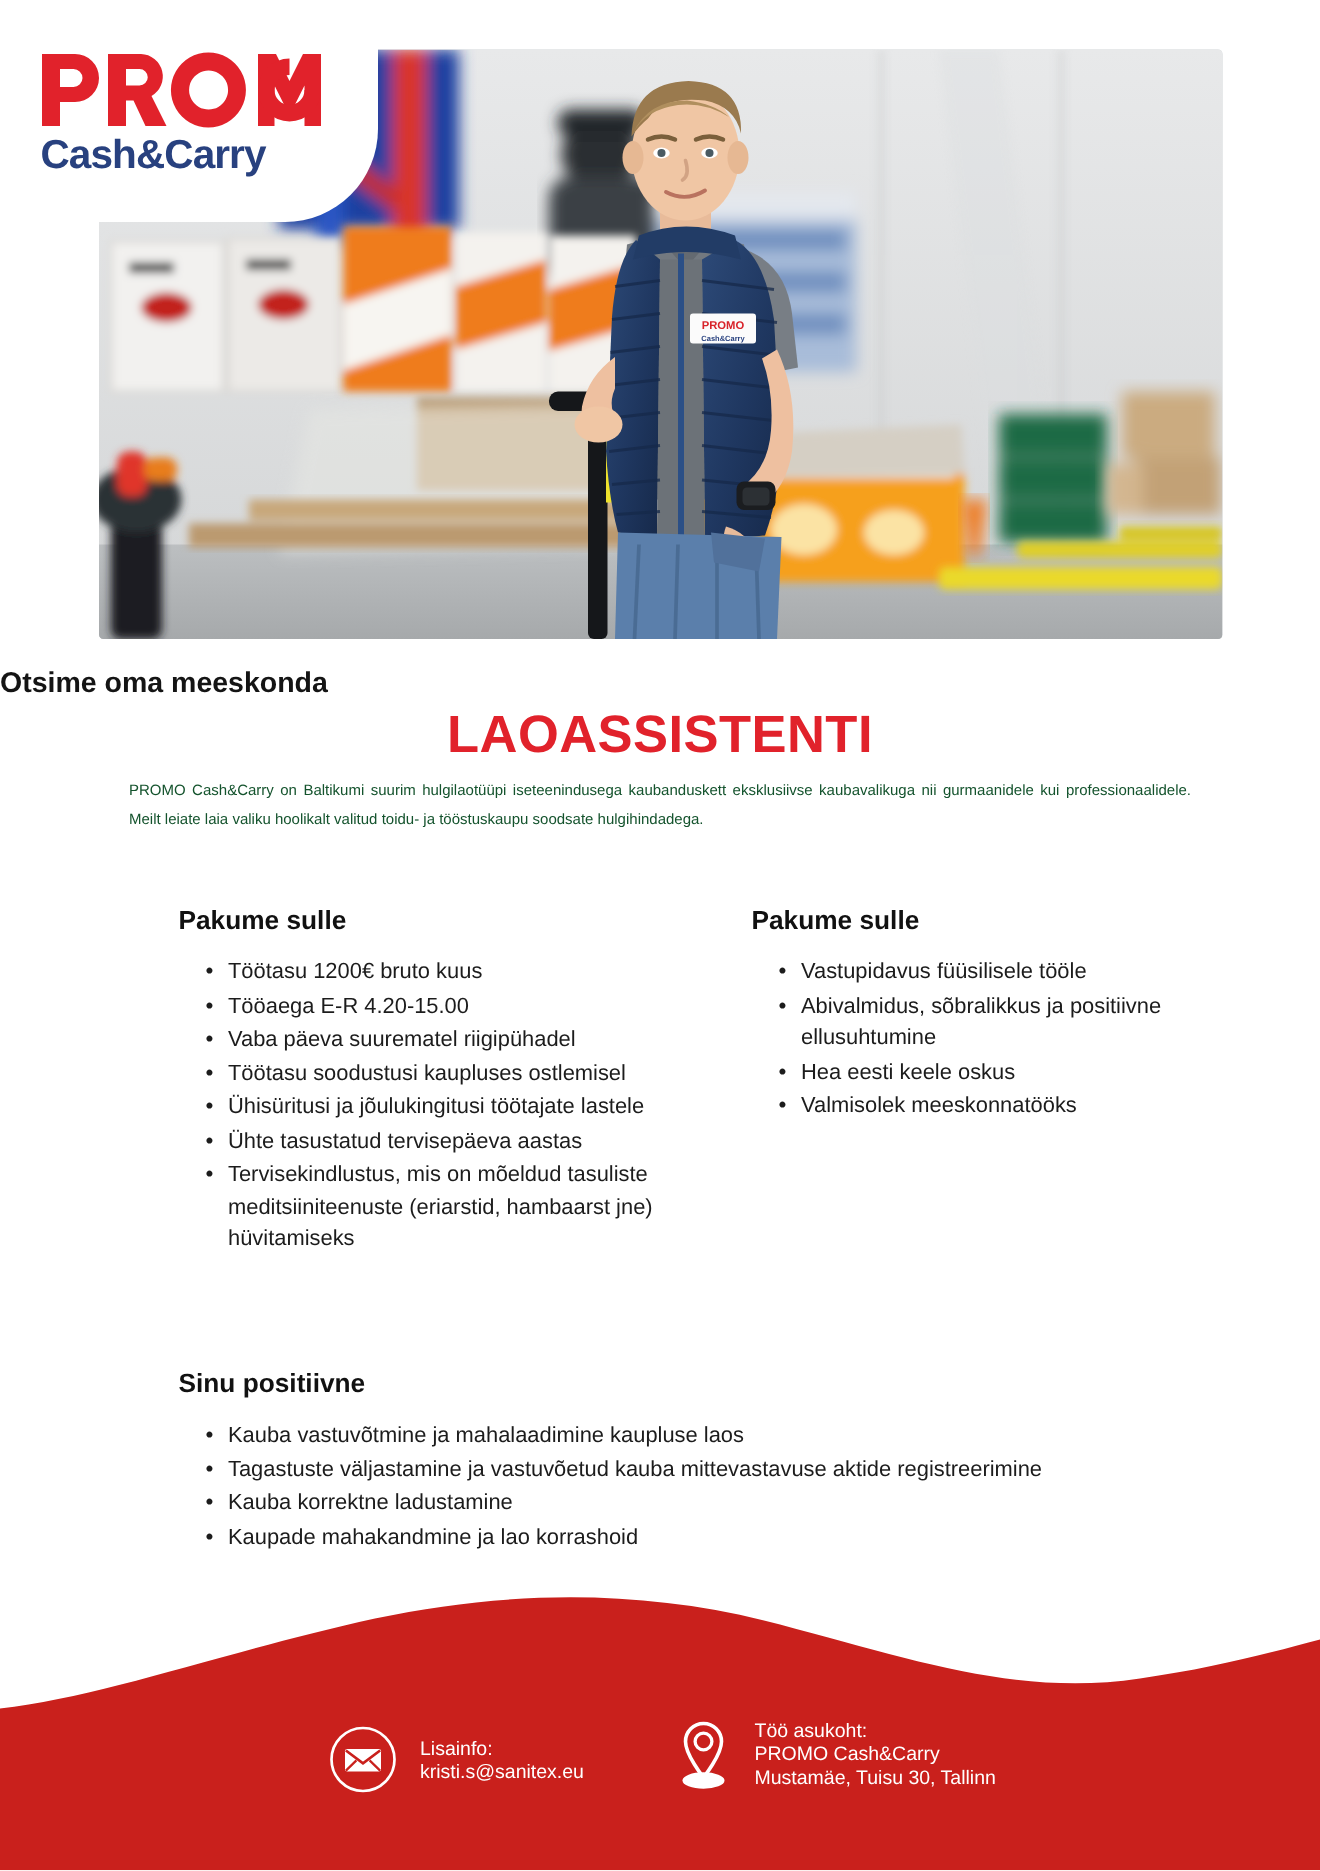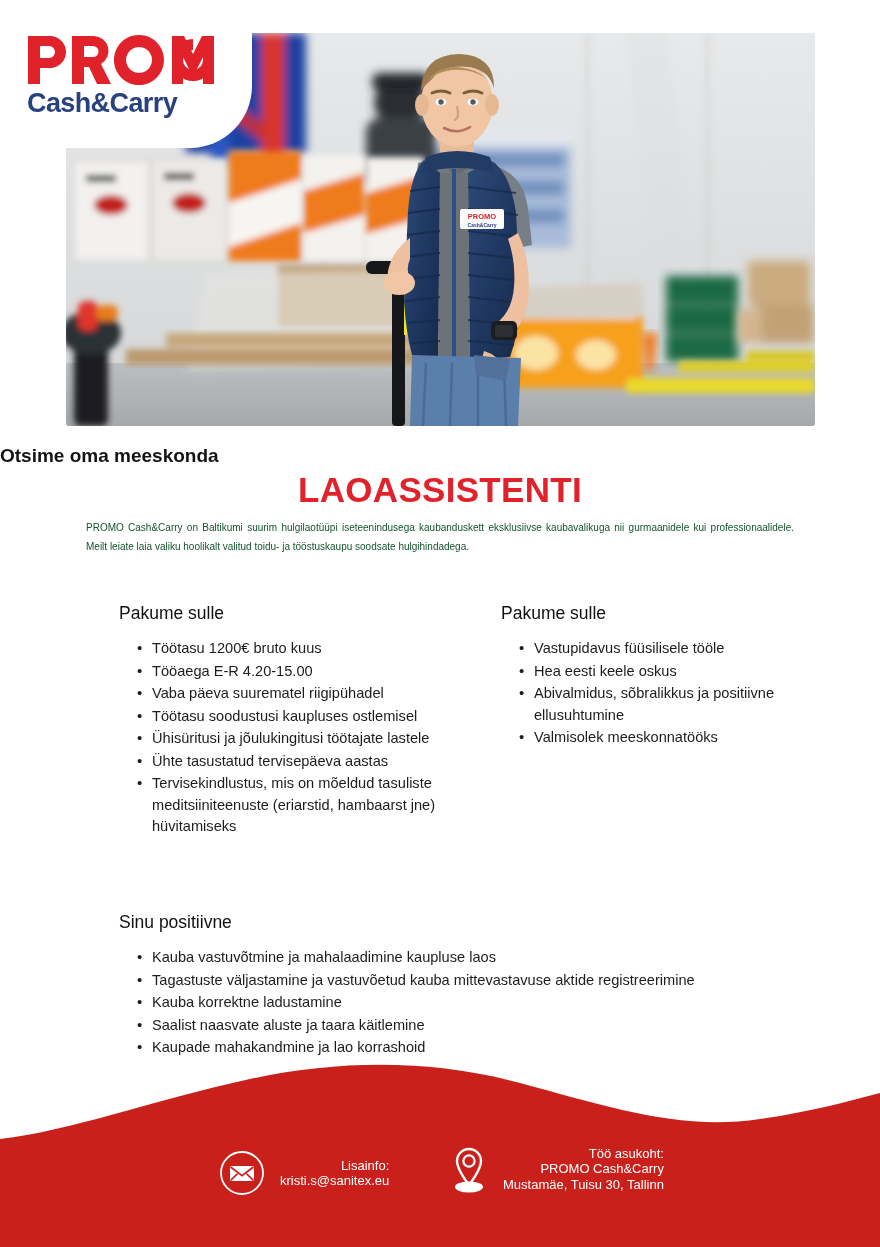--- a/index.html
+++ b/index.html
@@ -81,21 +81,21 @@
     text-align: justify;
   }
 
   
   .col-left  { position: absolute; left: 119px; top: 603px; width: 330px; }
   .col-right { position: absolute; left: 501px; top: 603px; width: 330px; }
   .resp      { position: absolute; left: 119px; top: 912px; width: 700px; }
 
   .sec-head {
     font-size: 17.5px;
-    font-weight: normal;
+    font-weight: bold;
     color: #111111;
     margin-bottom: 14px;
   }
   ul.sec-list {
     list-style: none;
     padding-left: 18px;
   }
   ul.sec-list li {
     position: relative;
     font-size: 14.6px;
@@ -128,21 +128,20 @@
     width: 880px; height: 190px;
     z-index: 2;
   }
   .footer-wave svg { display: block; width: 100%; height: 100%; }
 
   .footer-content {
     position: absolute;
     left: 0; bottom: 0;
     width: 880px; height: 120px;
     z-index: 3;
-    text-align: right;
   }
   .contact {
     position: absolute;
     display: flex;
     align-items: center;
     gap: 14px;
   }
   .contact-email { left: 218px; top: 22px; }
   .contact-loc   { left: 449px; top: 16px; }
   .contact-text {
@@ -417,33 +416,32 @@
       <li>Ühisüritusi ja jõulukingitusi töötajate lastele</li>
       <li>Ühte tasustatud tervisepäeva aastas</li>
       <li>Tervisekindlustus, mis on mõeldud tasuliste meditsiiniteenuste (eriarstid, hambaarst jne) hüvitamiseks</li>
     </ul>
   </div>
 
   <div class="col-right">
     <div class="sec-head">Pakume sulle</div>
     <ul class="sec-list">
       <li>Vastupidavus füüsilisele tööle</li>
+      <li>Abivalmidus, sõbralikkus ja positiivne ellusuhtumine</li>
       <li>Hea eesti keele oskus</li>
-      <li>Abivalmidus, sõbralikkus ja positiivne ellusuhtumine</li>
       <li>Valmisolek meeskonnatööks</li>
     </ul>
   </div>
 
   <div class="resp">
     <div class="sec-head">Sinu positiivne</div>
     <ul class="sec-list">
       <li>Kauba vastuvõtmine ja mahalaadimine kaupluse laos</li>
       <li>Tagastuste väljastamine ja vastuvõetud kauba mittevastavuse aktide registreerimine</li>
       <li>Kauba korrektne ladustamine</li>
-      <li>Saalist naasvate aluste ja taara käitlemine</li>
       <li>Kaupade mahakandmine ja lao korrashoid</li>
     </ul>
   </div>
 
   <svg class="decor" viewBox="0 0 290 360">
     <g id="dashfan" stroke="#b5323c" stroke-width="2.1" stroke-linecap="round" fill="none"></g>
   </svg>
 
   <div class="footer-wave">
     <svg viewBox="0 0 880 190" preserveAspectRatio="none">

